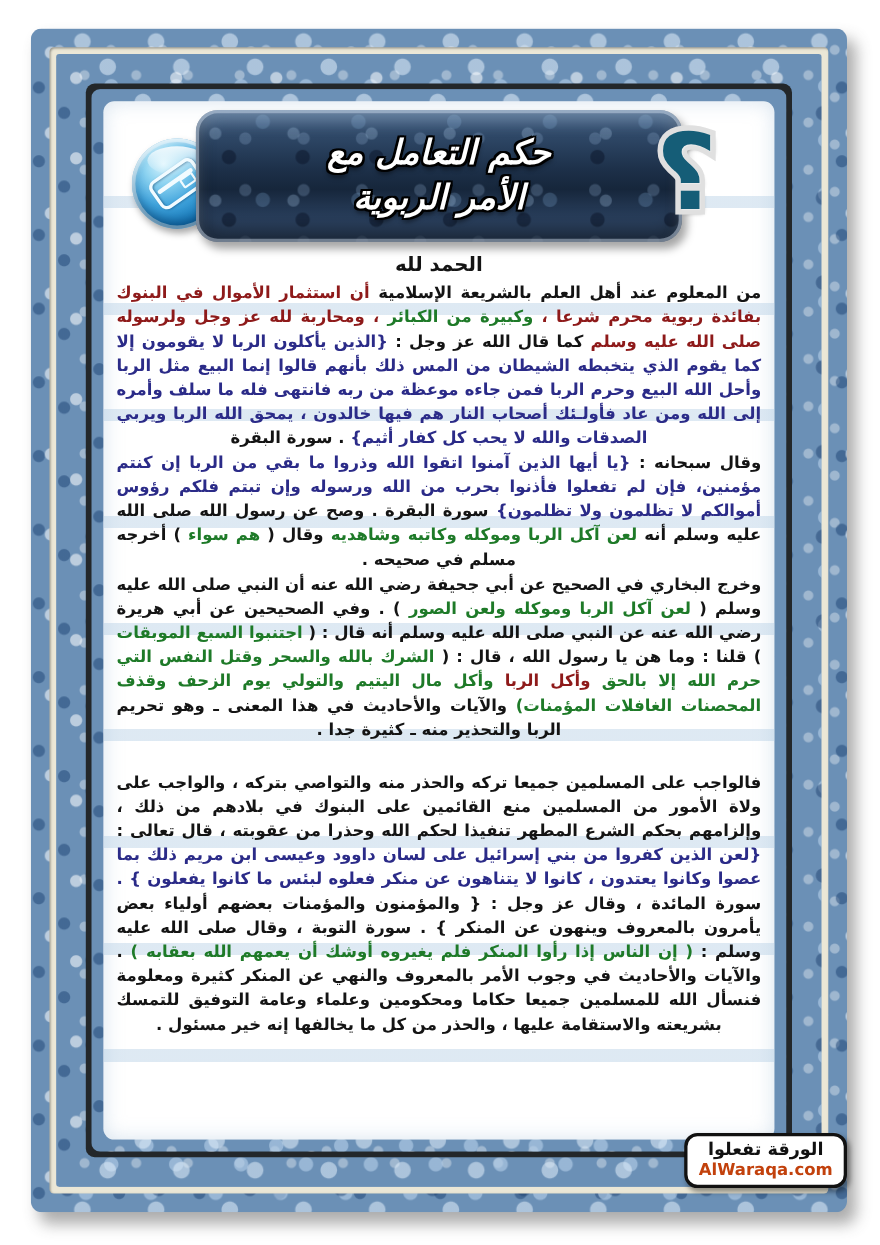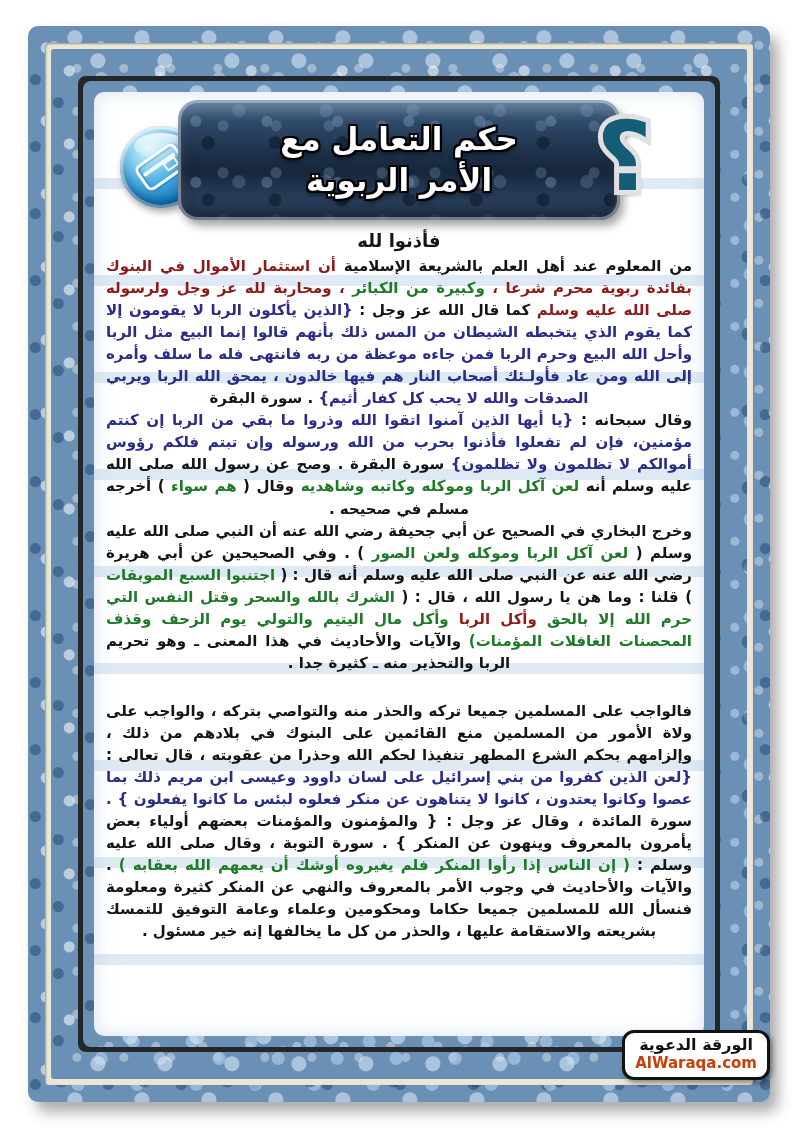--- a/index.html
+++ b/index.html
@@ -49,21 +49,21 @@
       rgba(168,198,224,0.38) 86px 97px);}
 
   
   .header{position:relative;height:132px;z-index:2;}
   .banner{position:absolute;left:50%;top:4px;transform:translateX(-50%);
     width:442px;height:120px;border-radius:20px;
     box-shadow:inset 0 0 0 3px rgba(210,225,240,0.45),
                inset 0 10px 14px rgba(200,220,240,0.35),
                inset 0 -12px 16px rgba(0,0,0,0.55),
                4px 6px 8px rgba(0,0,0,0.35);
-    display:flex;flex-direction:column;align-items:center;justify-content:center;gap:2px;}
+    display:flex;flex-direction:column;align-items:center;justify-content:center;gap:2px;font-style:italic;}
   .banner-line{color:#ffffff;font-weight:bold;font-size:31px;line-height:1.25;
     text-shadow:-2px 0 0 #000,2px 0 0 #000,0 -2px 0 #000,0 2px 0 #000,
                 -2px -2px 0 #000,2px 2px 0 #000,-2px 2px 0 #000,2px -2px 0 #000,
                 0 4px 5px rgba(0,0,0,0.6);}
   
   .icon-circle{position:absolute;left:16px;top:30px;width:82px;height:82px;border-radius:50%;
     background:radial-gradient(circle at 35% 28%, #d9f4fd 0%, #8fd4f1 22%, #3fa3dc 48%, #1173b4 75%, #0b5a94 100%);
     box-shadow:inset 0 3px 6px rgba(255,255,255,0.8), inset 0 -6px 10px rgba(0,40,80,0.5),
                2px 4px 7px rgba(0,0,0,0.35), inset 0 0 0 3px rgba(190,230,248,0.8);
     display:flex;align-items:center;justify-content:center;}
@@ -118,35 +118,35 @@
                   <div class="banner-line">حكم التعامل مع</div>
                   <div class="banner-line">الأمر الربوية</div>
                 </div>
                 <div class="qmark">
                   <span class="q-stroke">؟</span>
                   <span class="q-fill">؟</span>
                 </div>
               </div>
 
               <div class="doc-body">
-                <div class="basmala">فأذنوا لله</div>
+                <div class="basmala">الحمد لله</div>
                 <div>
                     <p class="para"><span style="color: rgb(20, 20, 20);">من المعلوم عند أهل العلم بالشريعة الإسلامية </span><span style="color: rgb(142, 26, 26);">أن استثمار الأموال في البنوك بفائدة ربوية محرم شرعا ، </span><span style="color: rgb(30, 122, 40);">وكبيرة من الكبائر </span><span style="color: rgb(142, 26, 26);">، ومحاربة لله عز وجل ولرسوله صلى الله عليه وسلم </span><span style="color: rgb(20, 20, 20);">كما قال الله عز وجل : </span><span style="color: rgb(43, 43, 136);">{الذين يأكلون الربا لا يقومون إلا كما يقوم الذي يتخبطه الشيطان من المس ذلك بأنهم قالوا إنما البيع مثل الربا وأحل الله البيع وحرم الربا فمن جاءه موعظة من ربه فانتهى فله ما سلف وأمره إلى الله ومن عاد فأولـئك أصحاب النار هم فيها خالدون ، يمحق الله الربا ويربي الصدقات والله لا يحب كل كفار أثيم}</span><span style="color: rgb(20, 20, 20);"> . سورة البقرة</span></p>
                     <p class="para"><span style="color: rgb(20, 20, 20);">وقال سبحانه : </span><span style="color: rgb(43, 43, 136);">{يا أيها الذين آمنوا اتقوا الله وذروا ما بقي من الربا إن كنتم مؤمنين، فإن لم تفعلوا فأذنوا بحرب من الله ورسوله وإن تبتم فلكم رؤوس أموالكم لا تظلمون ولا تظلمون} </span><span style="color: rgb(20, 20, 20);">سورة البقرة . وصح عن رسول الله صلى الله عليه وسلم أنه </span><span style="color: rgb(30, 122, 40);">لعن آكل الربا وموكله وكاتبه وشاهديه </span><span style="color: rgb(20, 20, 20);">وقال ( </span><span style="color: rgb(30, 122, 40);">هم سواء</span><span style="color: rgb(20, 20, 20);"> ) أخرجه مسلم في صحيحه .</span></p>
                     <p class="para"><span style="color: rgb(20, 20, 20);">وخرج البخاري في الصحيح عن أبي جحيفة رضي الله عنه أن النبي صلى الله عليه وسلم ( </span><span style="color: rgb(30, 122, 40);">لعن آكل الربا وموكله ولعن الصور</span><span style="color: rgb(20, 20, 20);"> ) . وفي الصحيحين عن أبي هريرة رضي الله عنه عن النبي صلى الله عليه وسلم أنه قال : ( </span><span style="color: rgb(30, 122, 40);">اجتنبوا السبع الموبقات</span><span style="color: rgb(20, 20, 20);"> ) قلنا : وما هن يا رسول الله ، قال : ( </span><span style="color: rgb(30, 122, 40);">الشرك بالله والسحر وقتل النفس التي حرم الله إلا بالحق </span><span style="color: rgb(142, 26, 26);">وأكل الربا </span><span style="color: rgb(30, 122, 40);">وأكل مال اليتيم والتولي يوم الزحف وقذف المحصنات الغافلات المؤمنات)</span><span style="color: rgb(20, 20, 20);"> والآيات والأحاديث في هذا المعنى ـ وهو تحريم الربا والتحذير منه ـ كثيرة جدا .</span></p>
                     <p class="para gap"><span style="color: rgb(20, 20, 20);">فالواجب على المسلمين جميعا تركه والحذر منه والتواصي بتركه ، والواجب على ولاة الأمور من المسلمين منع القائمين على البنوك في بلادهم من ذلك ، وإلزامهم بحكم الشرع المطهر تنفيذا لحكم الله وحذرا من عقوبته ، قال تعالى : </span><span style="color: rgb(43, 43, 136);">{لعن الذين كفروا من بني إسرائيل على لسان داوود وعيسى ابن مريم ذلك بما عصوا وكانوا يعتدون ، كانوا لا يتناهون عن منكر فعلوه لبئس ما كانوا يفعلون } . </span><span style="color: rgb(20, 20, 20);">سورة المائدة ، وقال عز وجل : { والمؤمنون والمؤمنات بعضهم أولياء بعض يأمرون بالمعروف وينهون عن المنكر } . سورة التوبة ، وقال صلى الله عليه وسلم : </span><span style="color: rgb(30, 122, 40);">( إن الناس إذا رأوا المنكر فلم يغيروه أوشك أن يعمهم الله بعقابه ) </span><span style="color: rgb(20, 20, 20);">. والآيات والأحاديث في وجوب الأمر بالمعروف والنهي عن المنكر كثيرة ومعلومة فنسأل الله للمسلمين جميعا حكاما ومحكومين وعلماء وعامة التوفيق للتمسك بشريعته والاستقامة عليها ، والحذر من كل ما يخالفها إنه خير مسئول .</span></p>
                   </div>
 
               </div>
 
             </div>
           </div>
         </div>
       </div>
     </div>
   </div>
 
   <div class="watermark">
-    <div class="wm-ar">الورقة الدعوية</div>
+    <div class="wm-ar">الورقة تفعلوا</div>
     <div class="wm-en">AlWaraqa.com</div>
   </div>
 
 </div>
 
 </body></html>

